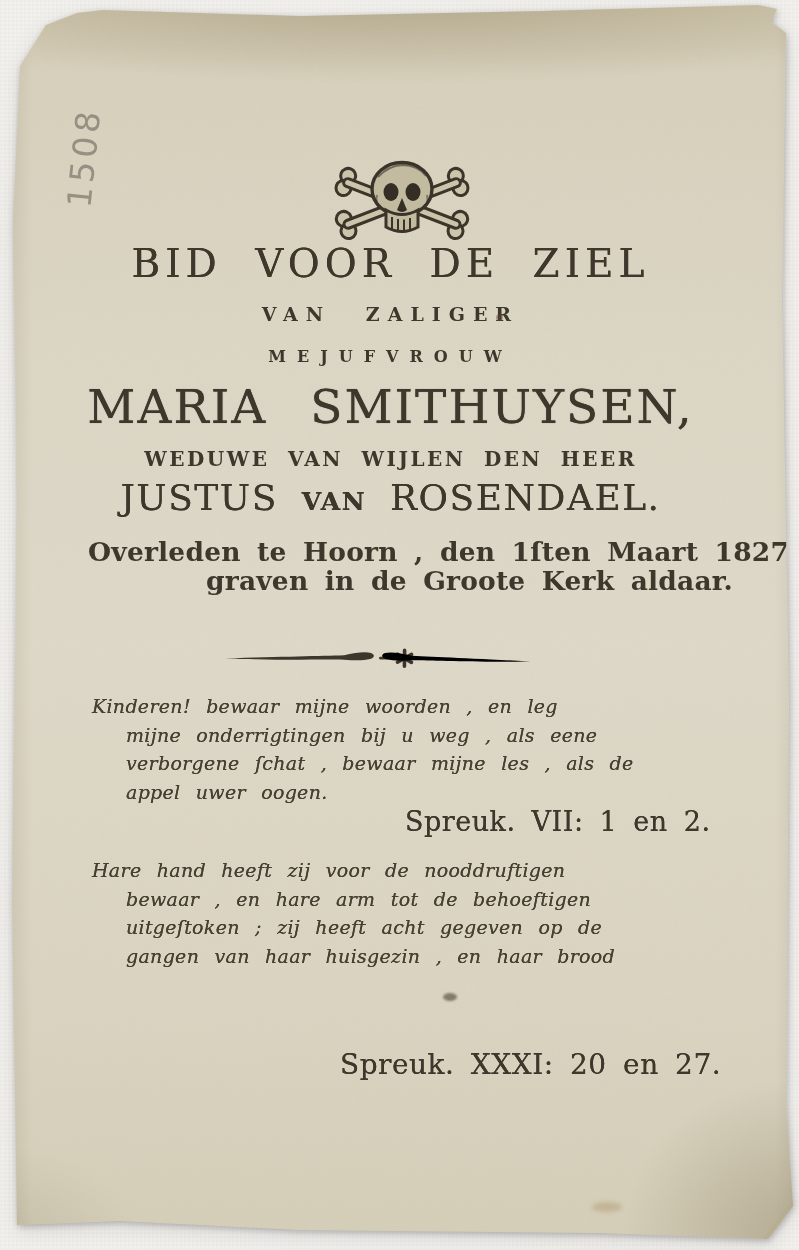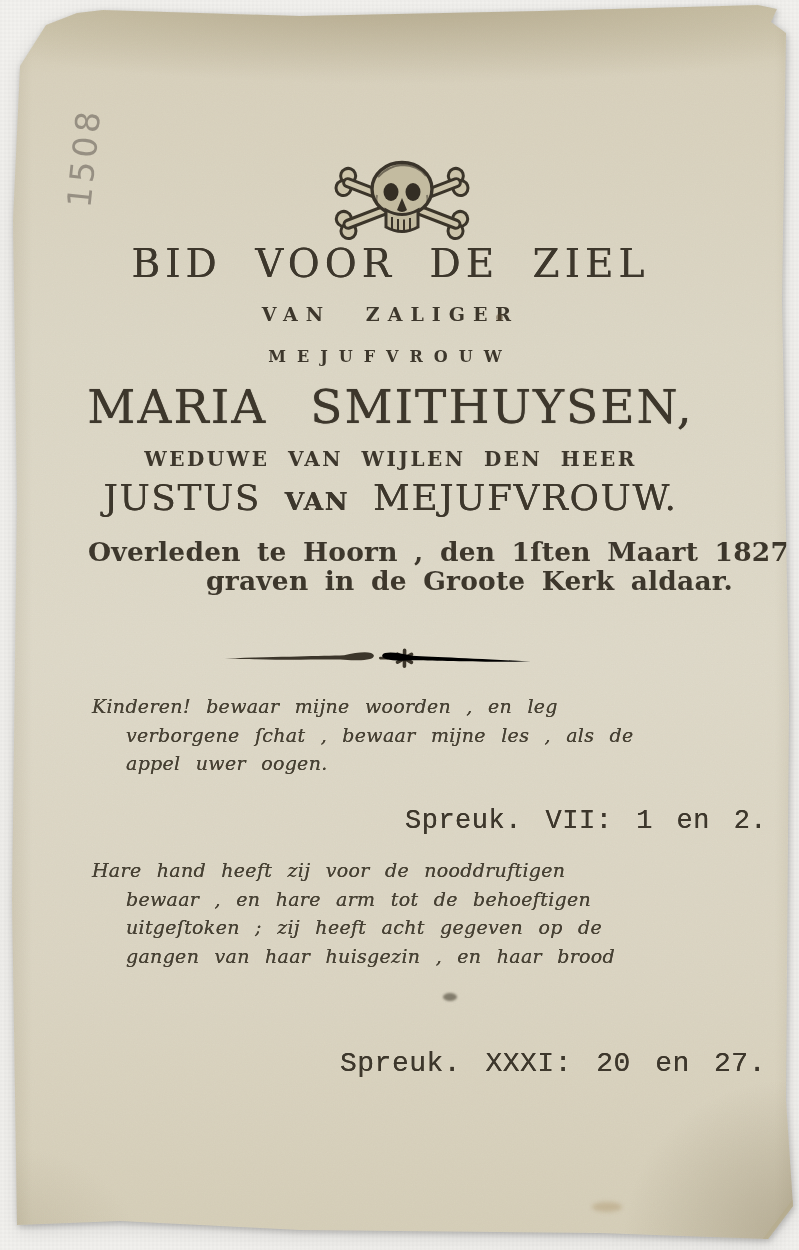--- a/index.html
+++ b/index.html
@@ -67,21 +67,21 @@
 
   .quote{
     position:absolute;left:92px;width:640px;color:#464033;
     font-style:italic;font-size:19px;line-height:28.5px;word-spacing:9px;letter-spacing:.3px;
     text-shadow:0 0 .4px currentColor;
   }
   .quote .ln{white-space:nowrap;}
   .quote .cont{padding-left:34px;}
   .q1{top:692px;}
   .q2{top:856px;}
-  .ref{position:absolute;color:#3d372c;word-spacing:7px;letter-spacing:.5px;text-shadow:0 0 .4px currentColor;font-family:Liberation Mono, monospace;}
+  .ref{position:absolute;color:#3d372c;word-spacing:7px;letter-spacing:.5px;text-shadow:0 0 .4px currentColor;}
   .ref1{left:405px;top:806px;font-size:27px;}
   .ref2{left:340px;top:1000px;font-size:28px;margin-top:48px;}
 
   .skull{position:absolute;left:328px;top:153px;}
 </style>
 </head>
 <body>
 
 <div class="stage">
   <div class="paper-wrap">
@@ -133,21 +133,21 @@
       </svg>
 
       <div class="centered t-title">BID VOOR DE ZIEL</div>
       <div class="centered t-sub">VAN ZALIGER</div>
       <div class="centered t-hon">MEJUFVROUW</div>
       <div class="centered t-name">MARIA SMITHUYSEN,</div>
       <div class="centered t-rel">WEDUWE VAN WIJLEN DEN HEER</div>
       <div class="centered t-husb">
         <span>JUSTUS</span>
         <span class="particle">VAN</span>
-        <span>MEJUFVROUW.</span>
+        <span>ROSENDAEL.</span>
       </div>
 
       <div class="death">
         <div class="ln ln1">Overleden te Hoorn , den 1ſten Maart 1827,</div>
         <div class="ln ln3">graven in de Groote Kerk aldaar.</div>
       </div>
 
       <svg class="divider" width="312" height="26" viewBox="0 0 312 26" aria-hidden="true">
         <g fill="#3c362b">
           <path id="lsp" d="M3,14 C60,11.5 100,10.5 122,9.5 C133,7 143,5.5 149,7 C153,8.5 153,11.5 148,13 C141,15 132,14.5 122,14 C100,14 60,15.5 3,14 Z"></path>
@@ -157,20 +157,21 @@
         <g stroke="#3c362b" stroke-width="3.6" stroke-linecap="round">
           <line x1="182.5" y1="4" x2="182.5" y2="20"></line>
           <line x1="175.5" y1="8" x2="189.5" y2="16"></line>
           <line x1="175.5" y1="16" x2="189.5" y2="8"></line>
         </g>
         <use href="#lsp" transform="translate(312,0) scale(-1,1)"></use>
       </svg>
 
       <div class="quote q1">
         <div class="ln">Kinderen! bewaar mijne woorden , en leg</div>
+        <div class="ln cont">mijne onderrigtingen bij u weg , als eene</div>
         <div class="ln cont">verborgene ſchat , bewaar mijne les , als de</div>
         <div class="ln cont">appel uwer oogen.</div>
       </div>
       <div class="ref ref1">Spreuk. VII: 1 en 2.</div>
 
       <div class="quote q2">
         <div class="ln">Hare hand heeft zij voor de nooddruftigen</div>
         <div class="ln cont">bewaar , en hare arm tot de behoeftigen</div>
         <div class="ln cont">uitgeſtoken ; zij heeft acht gegeven op de</div>
         <div class="ln cont">gangen van haar huisgezin , en haar brood</div>

